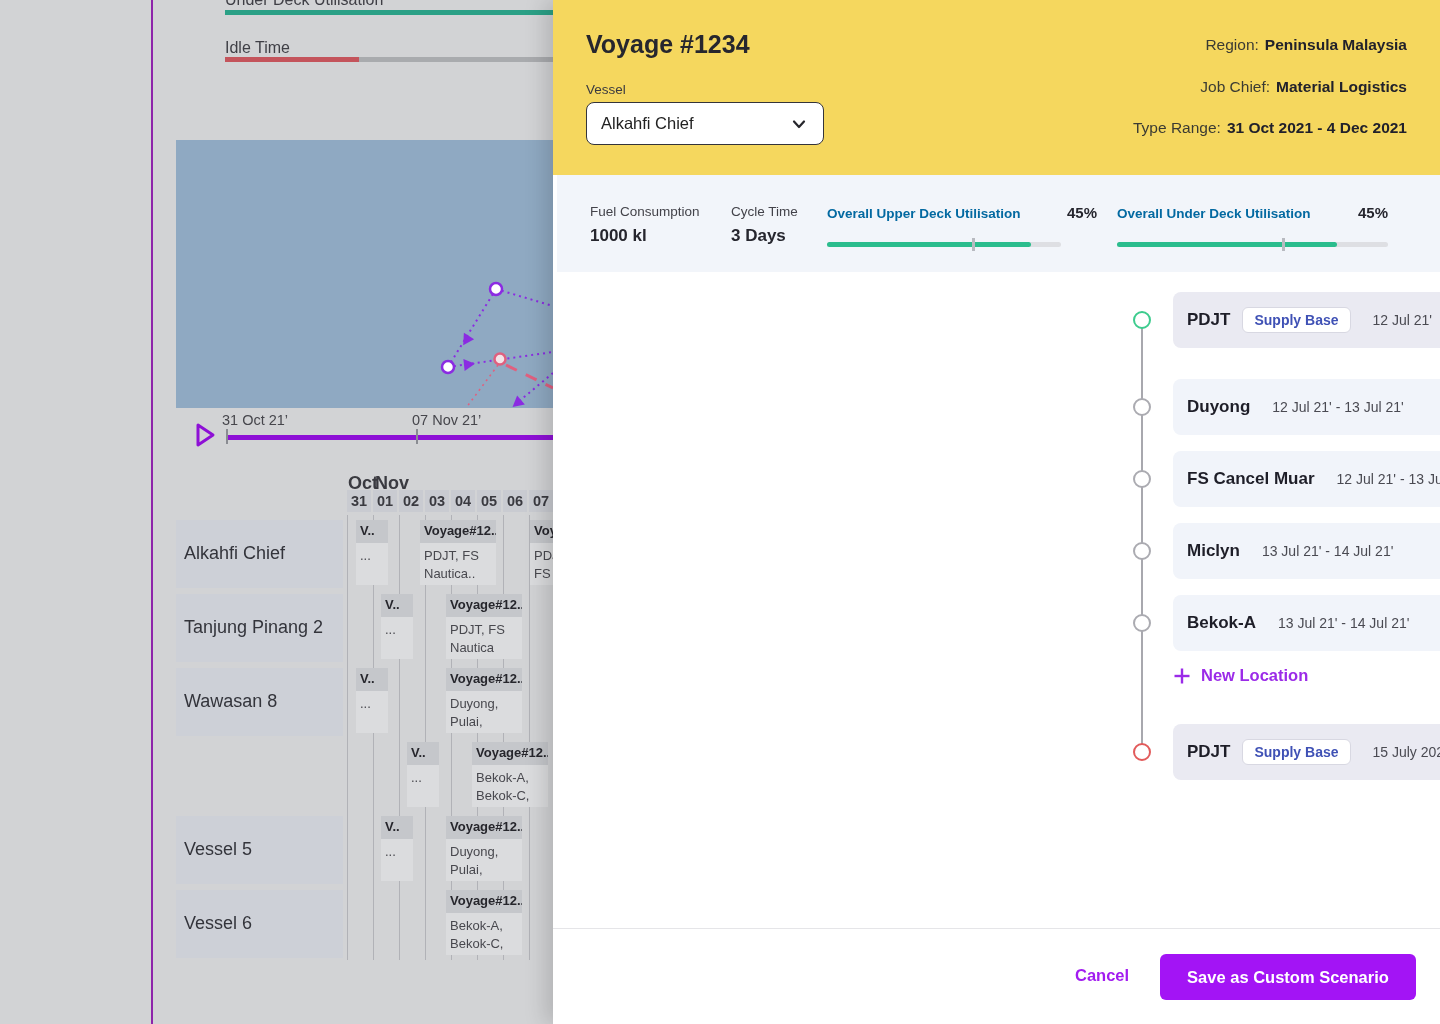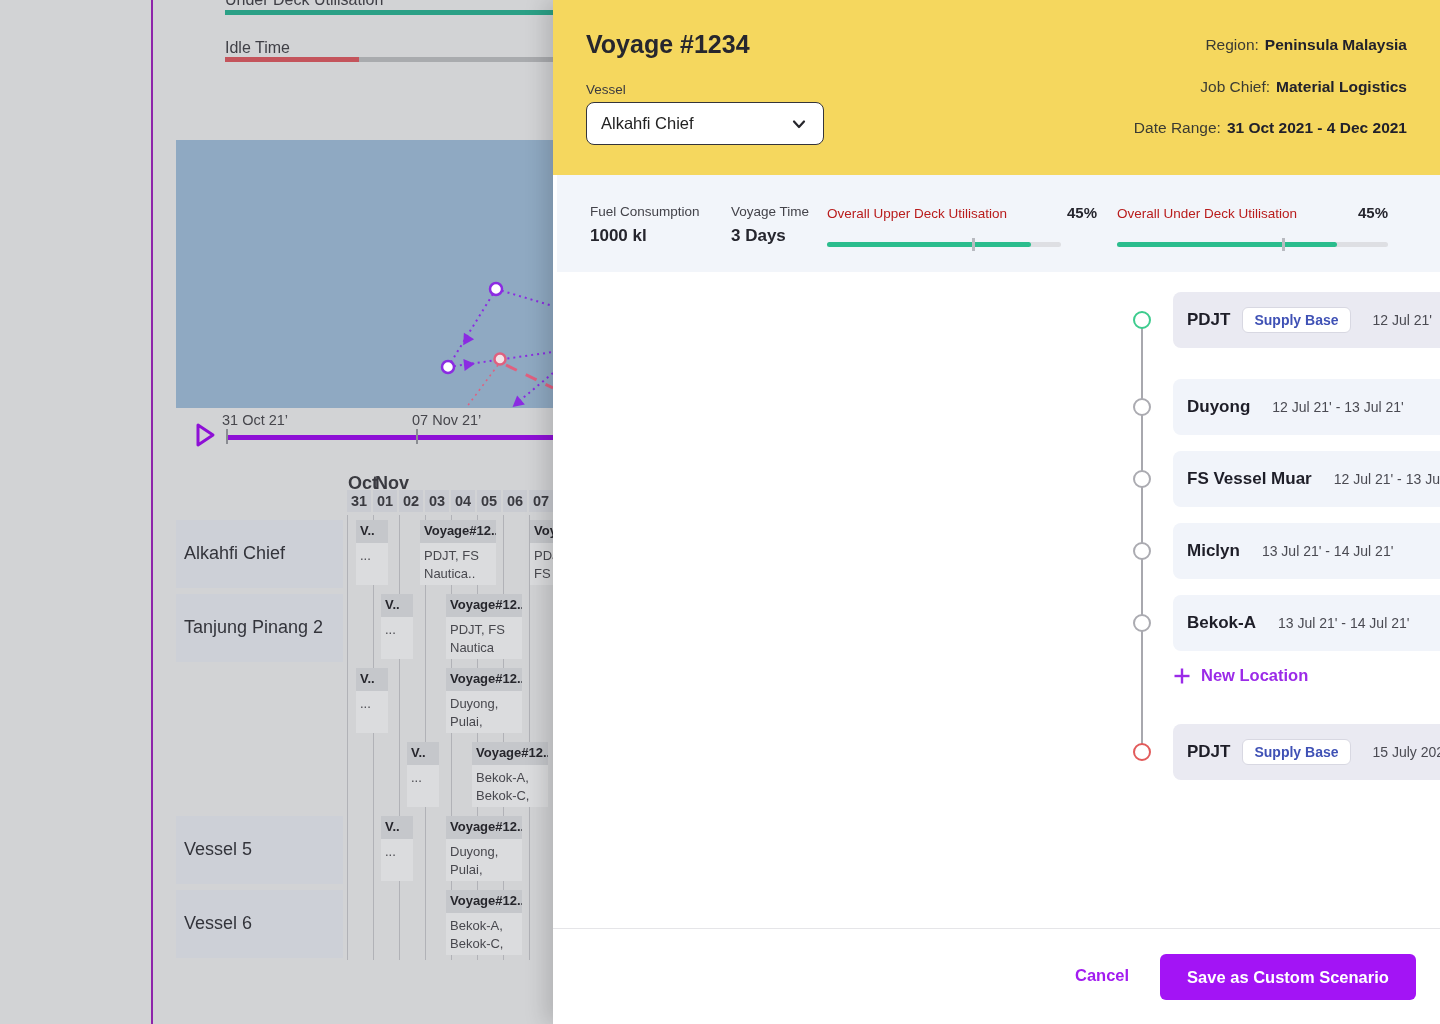--- a/index.html
+++ b/index.html
@@ -61,21 +61,21 @@
 
   #stats-strip { position:absolute; left:4px; top:175px; width:100%; height:97px; background:#F2F5FA; }
   .stat-label { position:absolute; top:29px; font-size:13.5px; color:#43434A; }
   .stat-value { position:absolute; top:51px; font-size:17px; font-weight:bold; color:#26262E; }
   #fuel-label, #fuel-value { left:33px; }
   #cycle-label, #cycle-value { left:174px; }
   .gauge { position:absolute; top:29px; }
   #gauge-upper { left:270px; width:270px; }
   #gauge-under { left:560px; width:271px; }
   .gauge-head { display:flex; justify-content:space-between; align-items:baseline; }
-  .gauge-label { font-size:13.5px; color:#b91c1c; }
+  .gauge-label { font-size:13.5px; color:#0369a1;font-weight:bold; }
   .gauge-value { font-size:15px; font-weight:bold; color:#26262E; }
   .gauge-bar { position:relative; margin-top:21px; height:5px; background:#DEDFE3; border-radius:3px; }
   #gauge-upper .gauge-bar { width:234px; }
   #gauge-under .gauge-bar { width:271px; }
   .gauge-fill { height:100%; background:#2BBD8D; border-radius:3px; }
   .gauge-marker { position:absolute; top:-4px; width:2.5px; height:13px; background:#B8BAC0; }
 
   
   #timeline-connector { position:absolute; left:588px; top:320px; width:1.5px; height:432px; background:#A8A8AE; }
   .timeline-dot { position:absolute; left:580px; width:18px; height:18px; border-radius:50%; background:#fff; border:2px solid #ABABB1; }
@@ -187,20 +187,21 @@
           <div class="gantt-block" style="left: 205px; width: 32px;">
             <div class="gantt-block-title">V..</div>
             <div class="gantt-block-body">...</div>
           </div>
           <div class="gantt-block" style="left: 270px; width: 76px;">
             <div class="gantt-block-title">Voyage#12..</div>
             <div class="gantt-block-body">PDJT, FS Nautica Mu...</div>
           </div>
         </div>
         <div class="gantt-row" style="top: 198px;">
+          <div class="gantt-vessel">Wawasan 8</div>
           <div class="gantt-block" style="left: 180px; width: 32px;">
             <div class="gantt-block-title">V..</div>
             <div class="gantt-block-body">...</div>
           </div>
           <div class="gantt-block" style="left: 270px; width: 76px;">
             <div class="gantt-block-title">Voyage#12..</div>
             <div class="gantt-block-body">Duyong, Pulai,</div>
           </div>
         </div>
         <div class="gantt-row" style="top: 272px;">
@@ -241,28 +242,28 @@
     <div id="vessel-label">Vessel</div>
     <div id="vessel-select">
       <span>Alkahfi Chief</span>
       <svg width="20" height="20" viewBox="0 0 20 20">
         <polyline points="5,7.5 10,13 15,7.5" fill="none" stroke="#26262C" stroke-width="2.2" stroke-linecap="round" stroke-linejoin="round"></polyline>
       </svg>
     </div>
     <div id="header-info">
       <div class="info-row"><span>Region:</span><b>Peninsula Malaysia</b></div>
       <div class="info-row"><span>Job Chief:</span><b>Material Logistics</b></div>
-      <div class="info-row"><span>Date Range:</span><b>31 Oct 2021 - 4 Dec 2021</b></div>
+      <div class="info-row"><span>Type Range:</span><b>31 Oct 2021 - 4 Dec 2021</b></div>
     </div>
   </div>
 
   <div id="stats-strip">
     <div class="stat-label" id="fuel-label">Fuel Consumption</div>
     <div class="stat-value" id="fuel-value">1000 kl</div>
-    <div class="stat-label" id="cycle-label">Voyage Time</div>
+    <div class="stat-label" id="cycle-label">Cycle Time</div>
     <div class="stat-value" id="cycle-value">3 Days</div>
 
     <div class="gauge" id="gauge-upper">
       <div class="gauge-head">
         <span class="gauge-label">Overall Upper Deck Utilisation</span>
         <span class="gauge-value">45%</span>
       </div>
       <div class="gauge-bar">
         <div class="gauge-fill" style="width: 87%;"></div>
         <div class="gauge-marker" style="left: 62%;"></div>
@@ -285,21 +286,21 @@
       <div class="loc-card dark" style="top: 292px;">
         <div class="loc-name">PDJT</div>
         <div class="loc-badge">Supply Base</div>
         <div class="loc-dates">12 Jul 21'</div>
       </div>
       <div class="loc-card light" style="top: 379px;">
         <div class="loc-name">Duyong</div>
         <div class="loc-dates">12 Jul 21'  - 13 Jul 21'</div>
       </div>
       <div class="loc-card light" style="top: 451px;">
-        <div class="loc-name">FS Vessel Muar</div>
+        <div class="loc-name">FS Cancel Muar</div>
         <div class="loc-dates">12 Jul 21'  - 13 Jul 21'</div>
       </div>
       <div class="loc-card light" style="top: 523px;">
         <div class="loc-name">Miclyn</div>
         <div class="loc-dates">13 Jul 21'  - 14 Jul 21'</div>
       </div>
       <div class="loc-card light" style="top: 595px;">
         <div class="loc-name">Bekok-A</div>
         <div class="loc-dates">13 Jul 21'  - 14 Jul 21'</div>
       </div>

